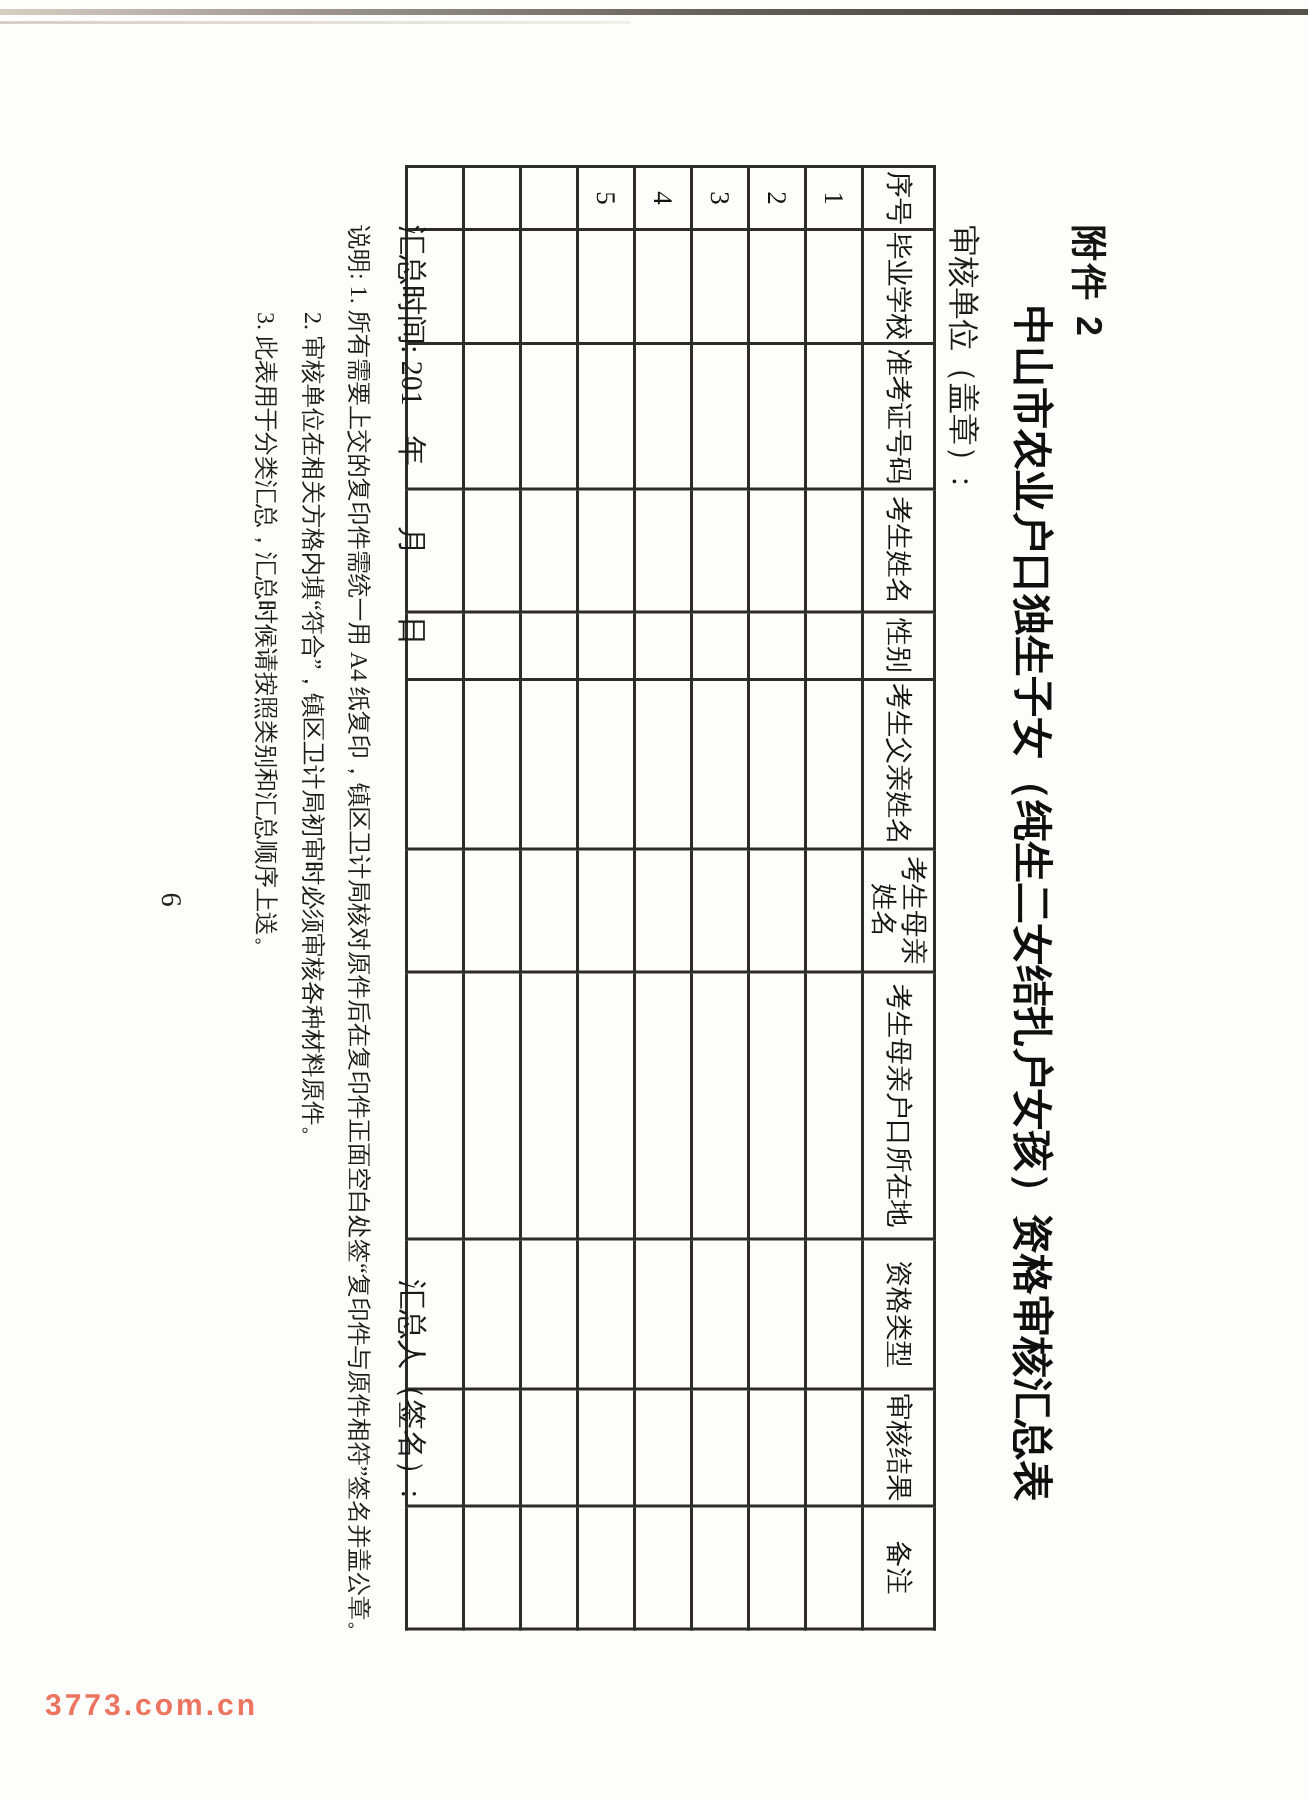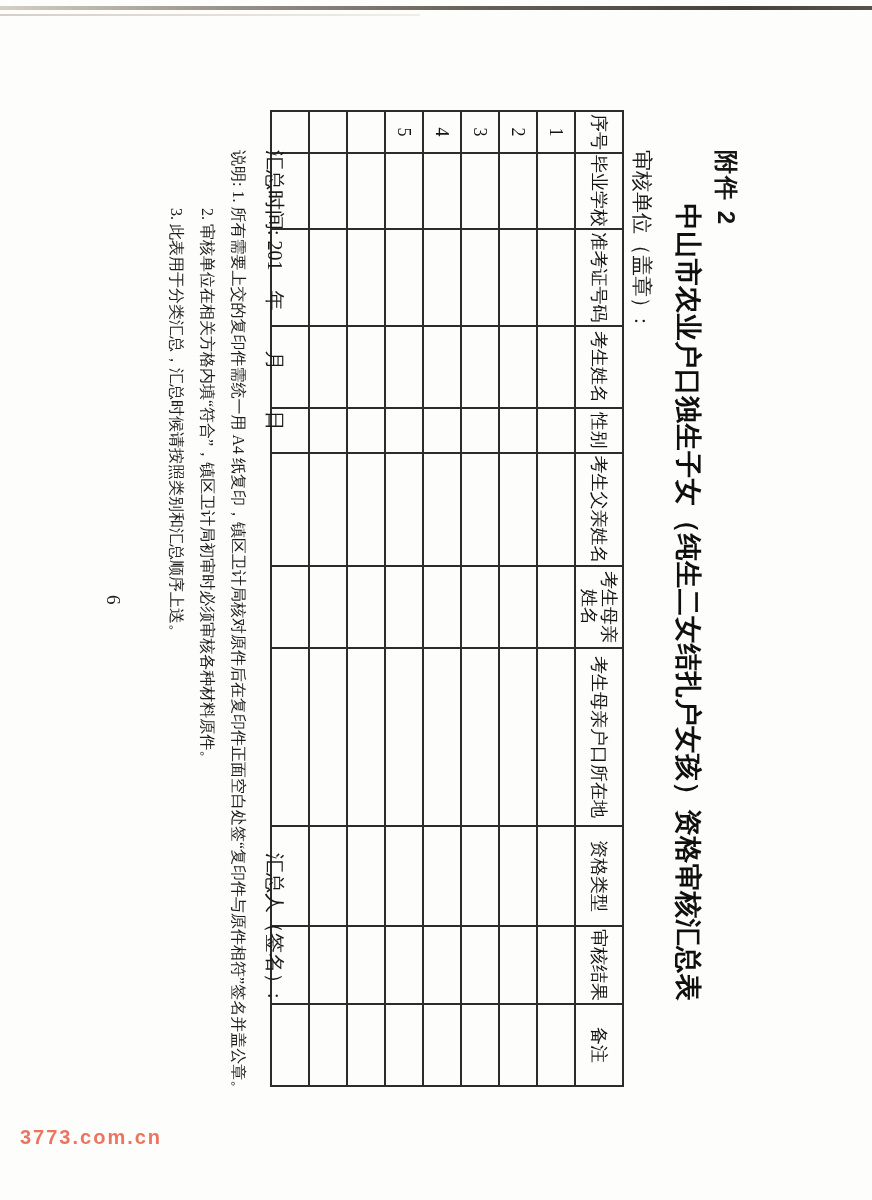--- a/index.html
+++ b/index.html
@@ -76,21 +76,21 @@
   .wm-name{
     font-family:"Liberation Sans","DejaVu Sans",sans-serif;
     font-style:italic;font-weight:700;font-size:35px;line-height:36px;
     letter-spacing:1px;white-space:nowrap;
   }
   .wm-name .p1{color:#4e8fd6;}
   .wm-name .p2{color:#82bde9;}
   .wm-url{
     font-family:"Liberation Sans","DejaVu Sans",sans-serif;
     font-weight:700;font-size:20px;line-height:20px;
-    letter-spacing:2px;color:#ec7560;margin-left:6px;margin-top:1px;
+    letter-spacing:2px;color:#ec7560;margin-left:16px;margin-top:1px;
   }
 </style>
 </head>
 <body>
 
 <div class="scan-edge"></div>
 <div class="scan-edge2"></div>
 
 <div class="sheet">
 

